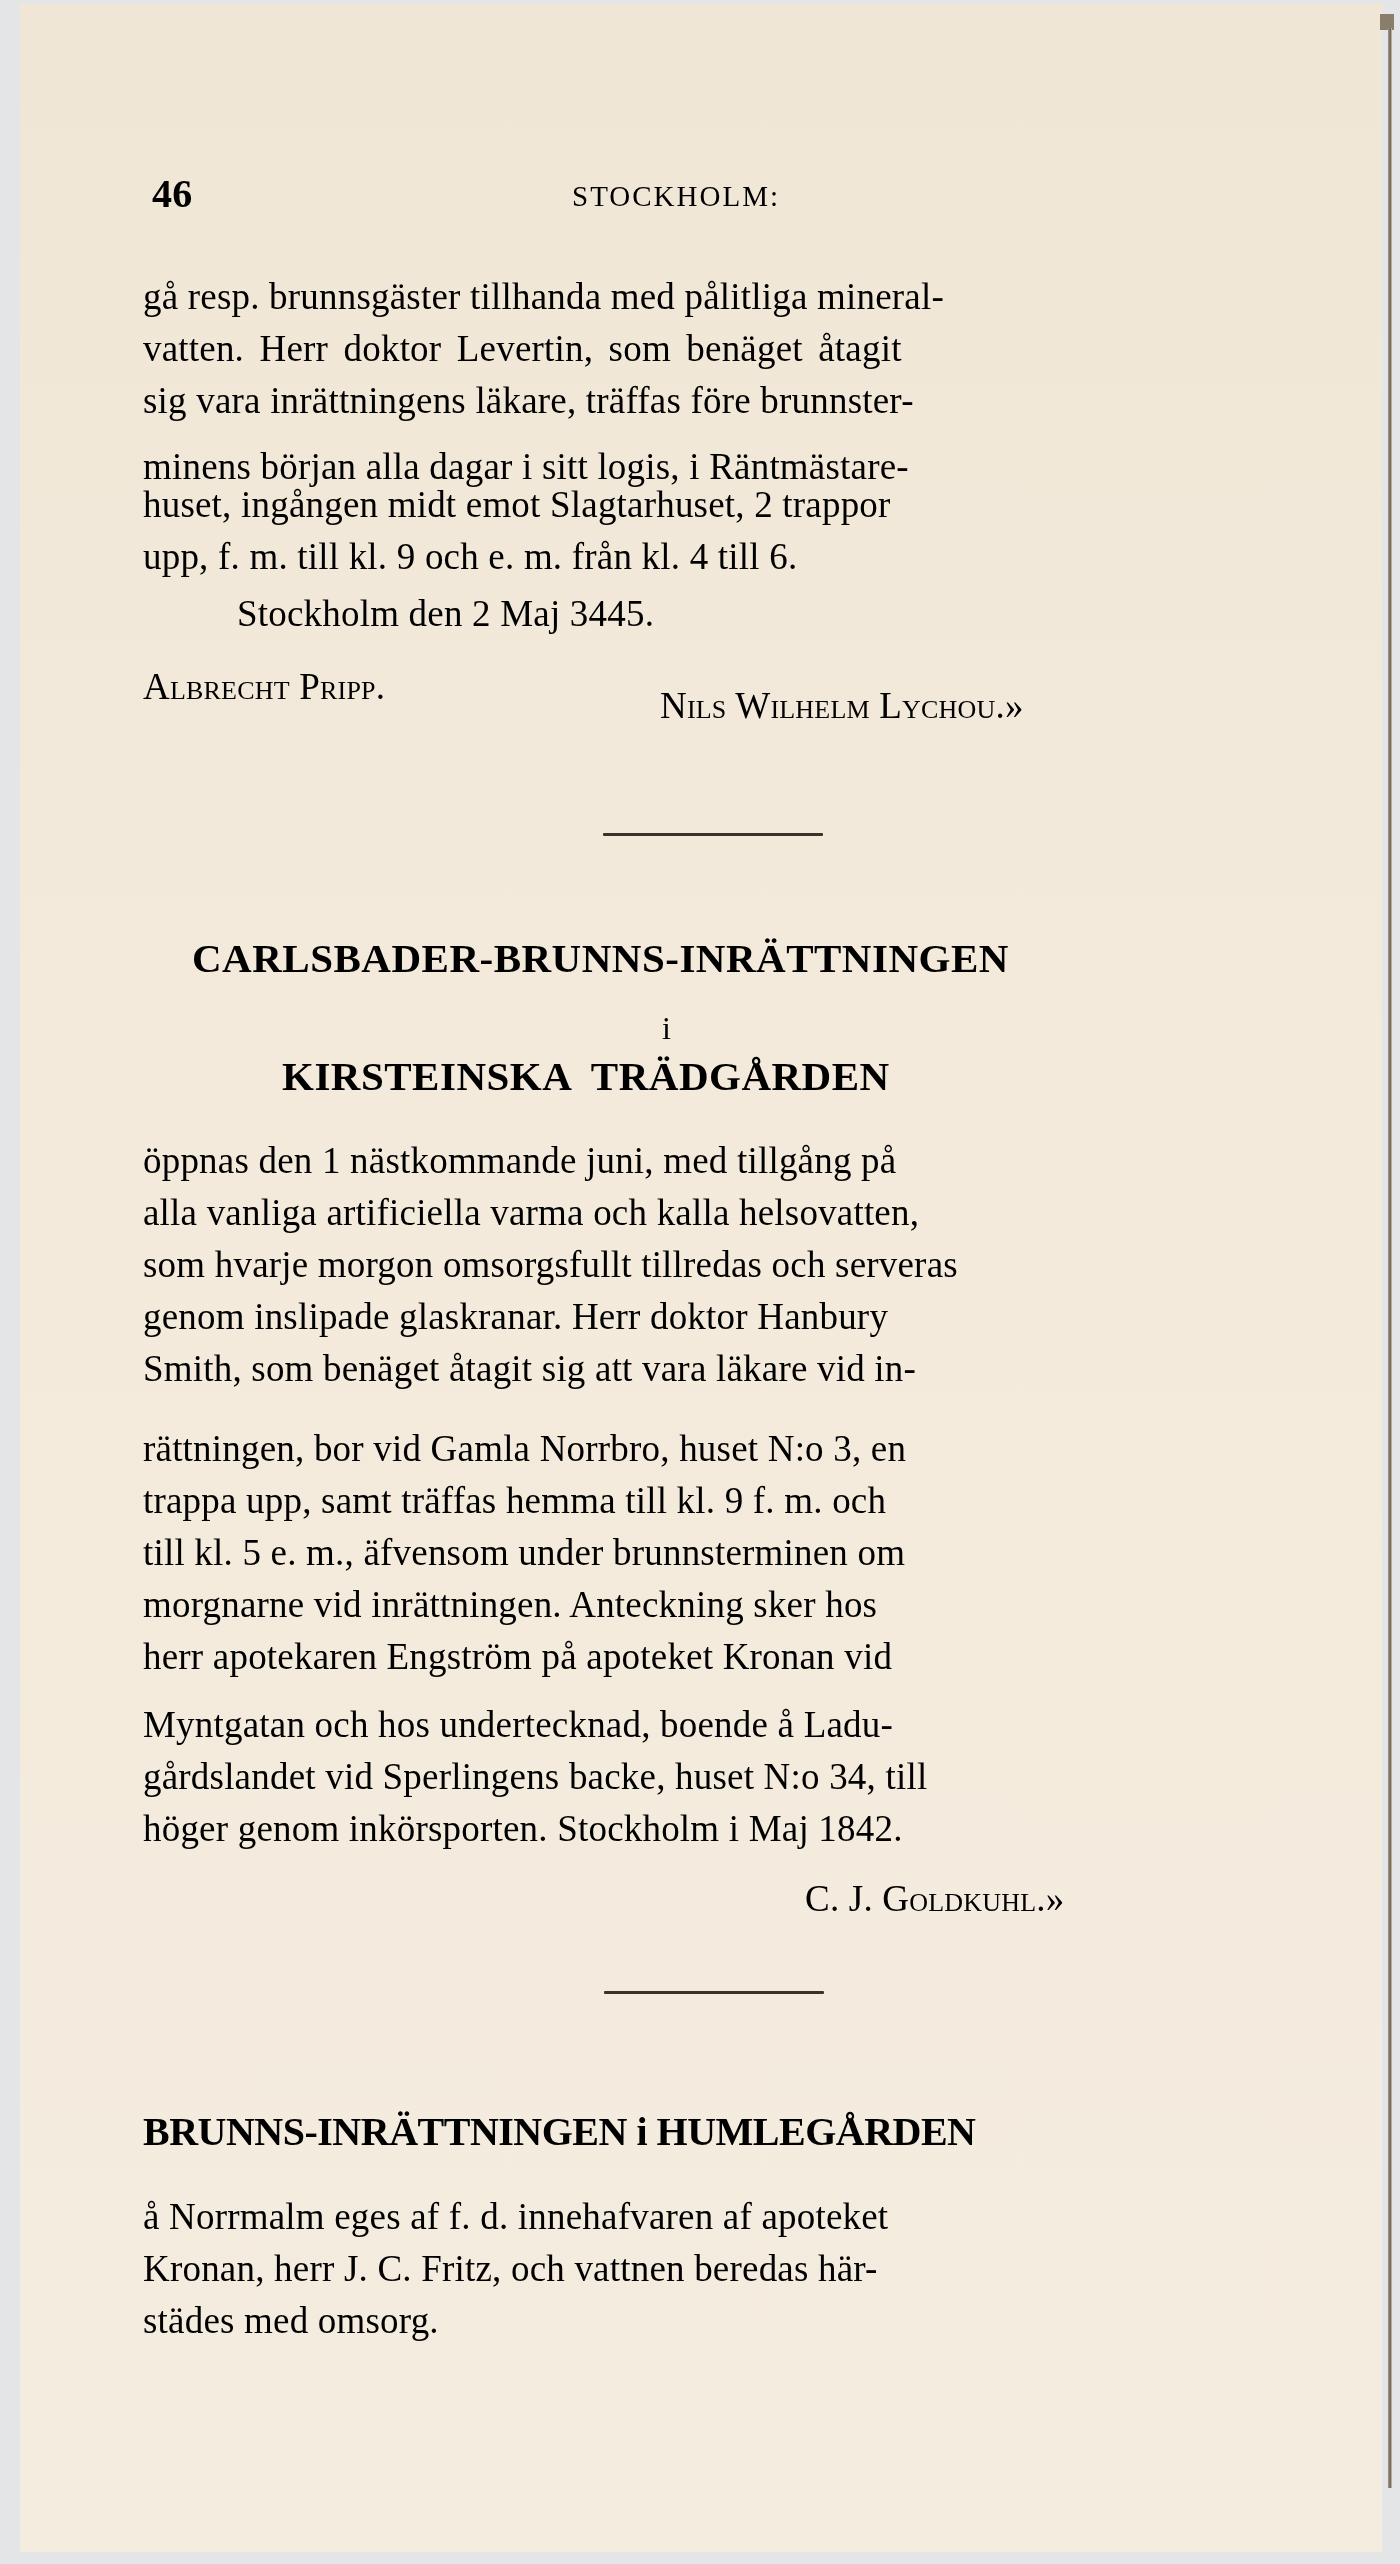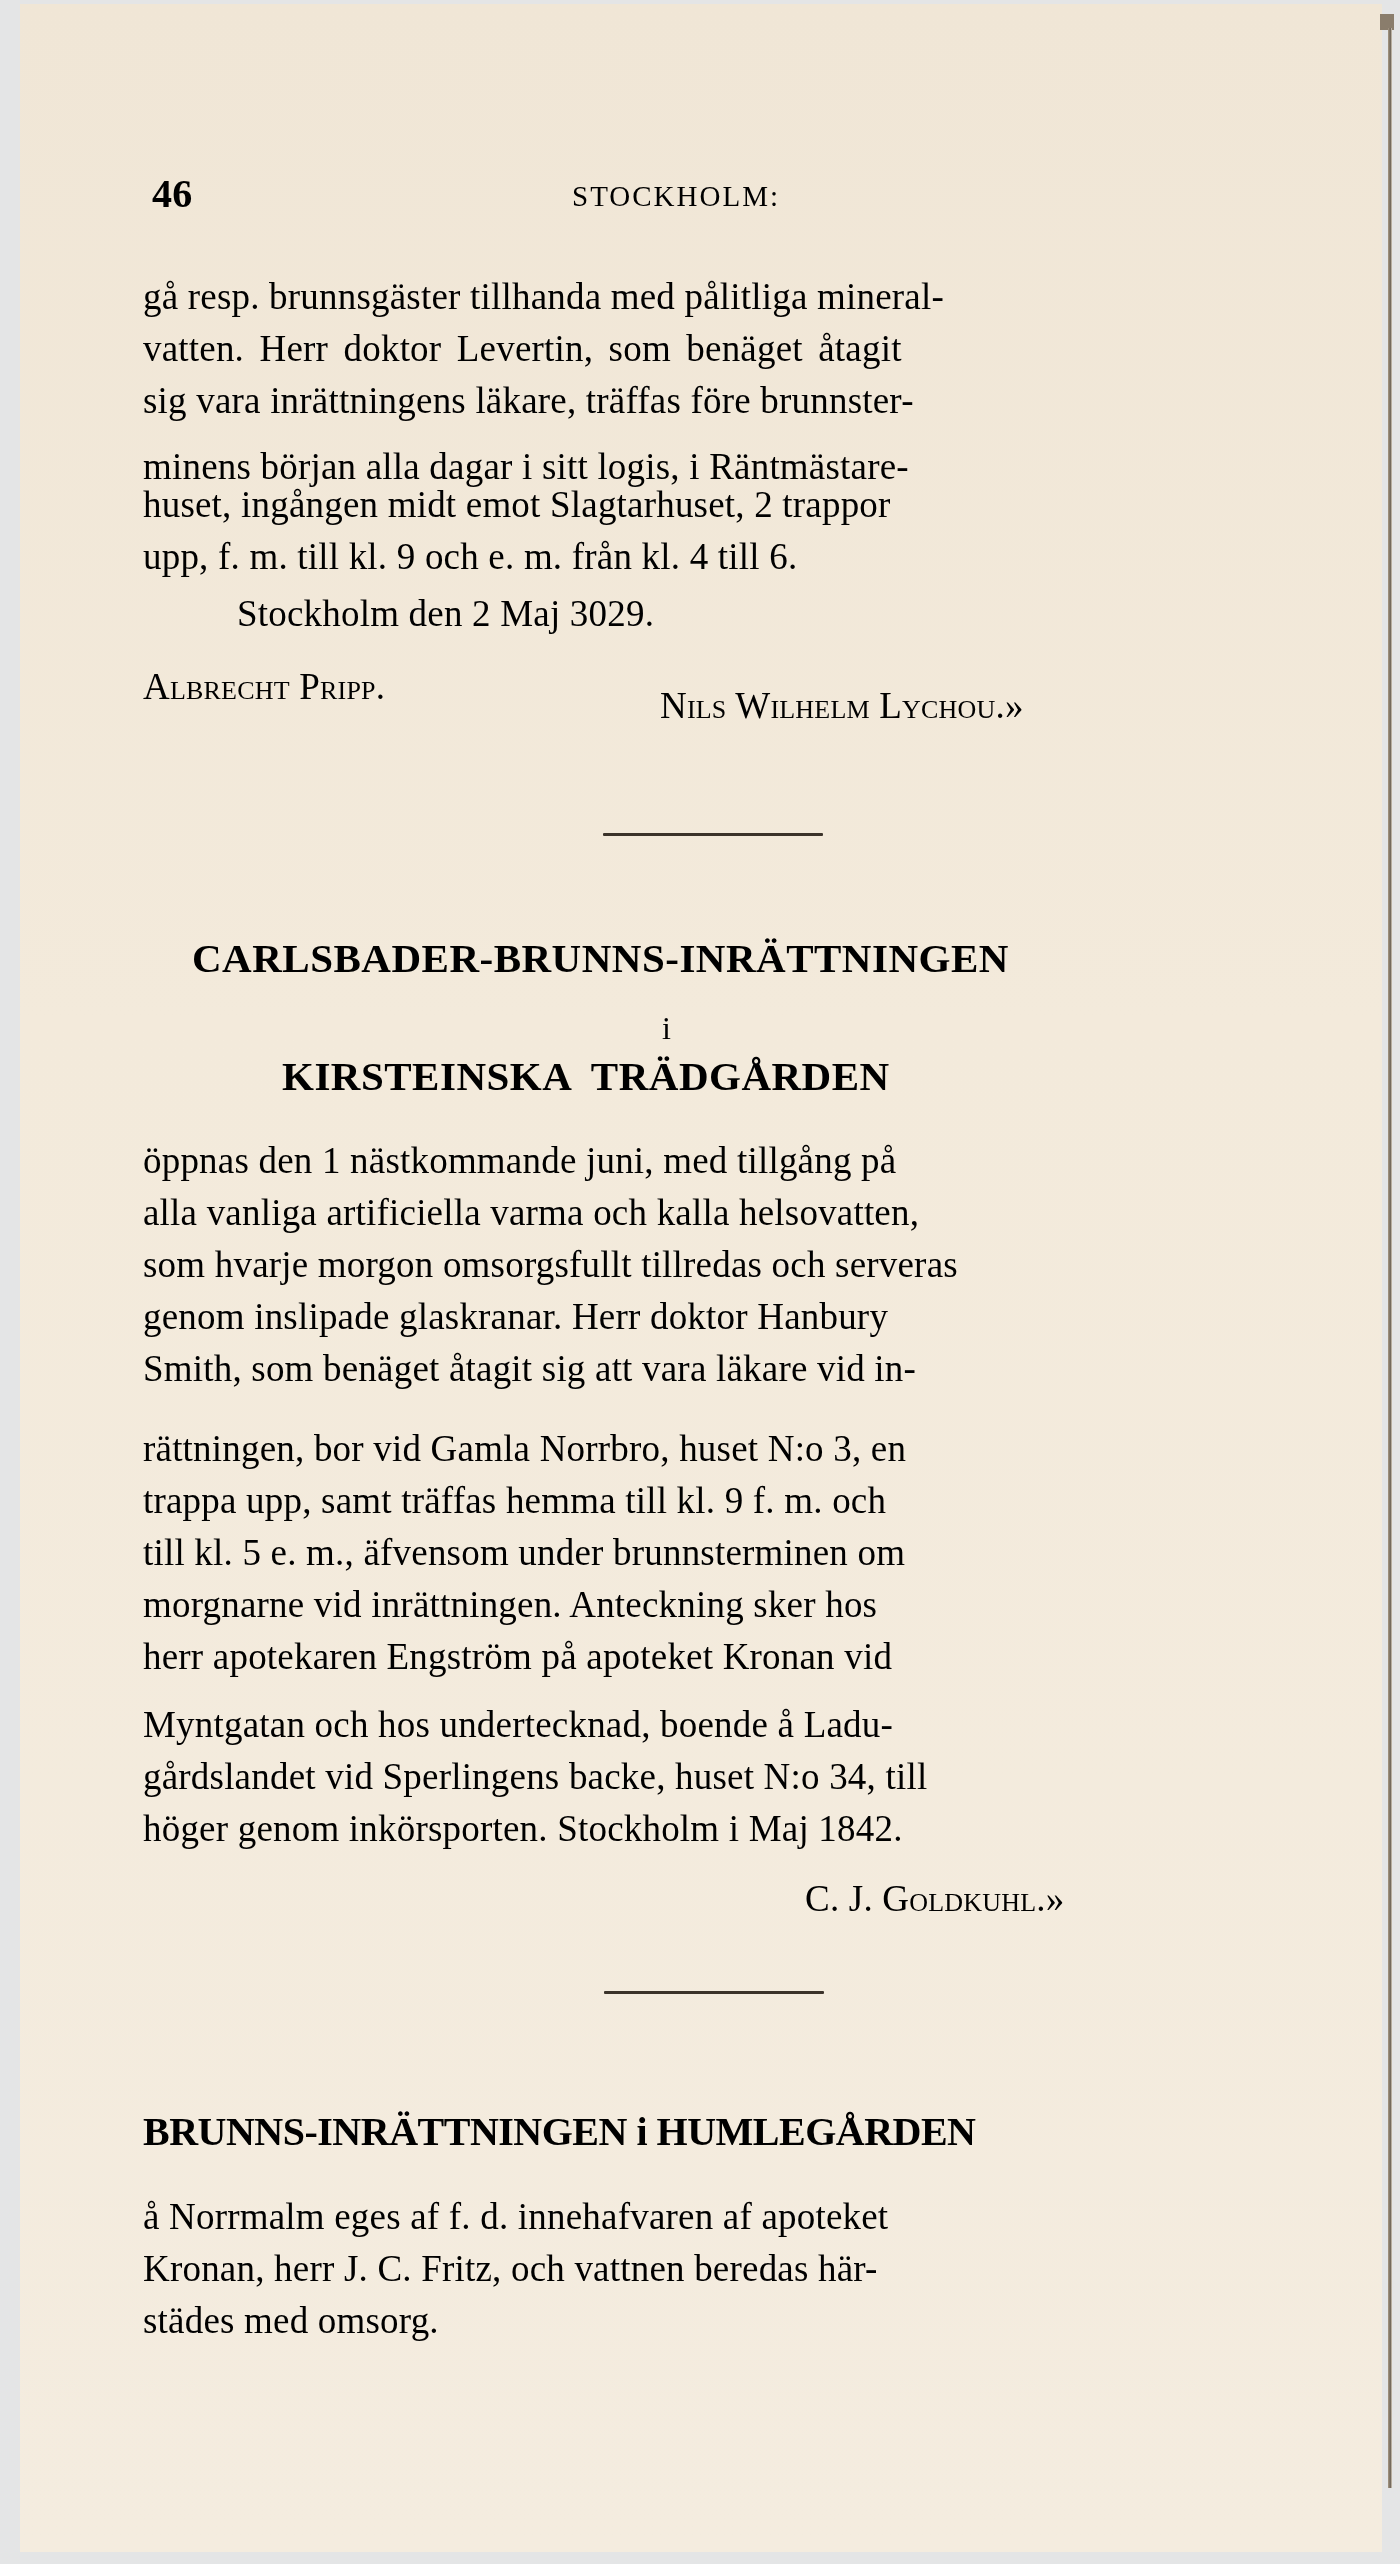--- a/index.html
+++ b/index.html
@@ -45,21 +45,21 @@
 
 <div class="t folio">46</div>
 <div class="t running">STOCKHOLM:</div>
 
 <div class="t body-line" style="left:143px; top:276px;">gå resp. brunnsgäster tillhanda med pålitliga mineral-</div>
 <div class="t body-line" style="left:143px; top:328px; word-spacing:6px;">vatten.  Herr doktor Levertin, som benäget åtagit</div>
 <div class="t body-line" style="left:143px; top:380px;">sig vara inrättningens läkare, träffas före brunnster-</div>
 <div class="t body-line" style="left:143px; top:432px;margin-top:14px;">minens början alla dagar i sitt logis, i Räntmästare-</div>
 <div class="t body-line" style="left:143px; top:484px;">huset, ingången midt emot Slagtarhuset, 2 trappor</div>
 <div class="t body-line" style="left:143px; top:536px;">upp, f. m. till kl. 9 och e. m. från kl. 4 till 6.</div>
-<div class="t body-line" style="left:237px; top:593px;">Stockholm den 2 Maj 3029.</div>
+<div class="t body-line" style="left:237px; top:593px;">Stockholm den 2 Maj 3445.</div>
 <div class="t body-line sc" style="left:143px; top:666px;">Albrecht Pripp.</div>
 <div class="t body-line sc" style="left:660px; top:666px;margin-top:19px;">Nils Wilhelm Lychou.»</div>
 
 <div class="rule" style="left:603px; top:833px; width:220px;"></div>
 
 <div class="t heading" style="left:192px; top:934px; font-size:41px;">CARLSBADER-BRUNNS-INRÄTTNINGEN</div>
 <div class="t heading" style="left:662px; top:1010px; font-size:32px; font-weight:normal;">i</div>
 <div class="t heading" style="left:282px; top:1052px; font-size:41px; white-space:pre;">KIRSTEINSKA  TRÄDGÅRDEN</div>
 
 <div class="t body-line" style="left:143px; top:1140px;">öppnas den 1 nästkommande juni, med tillgång på</div>

